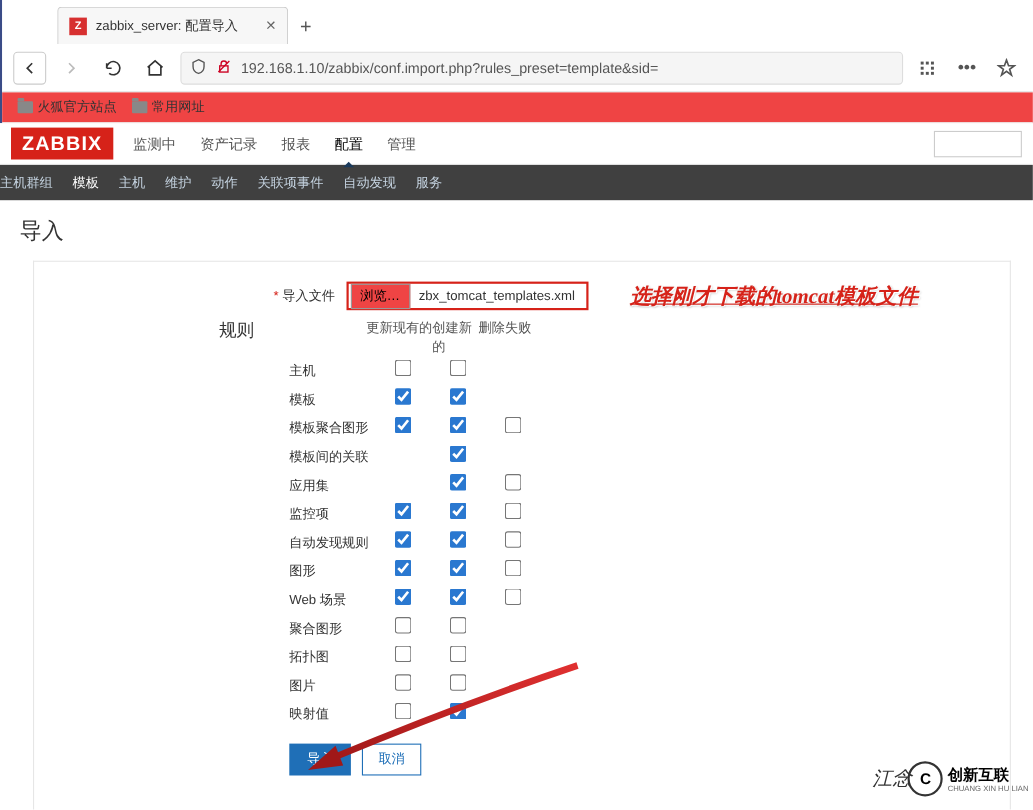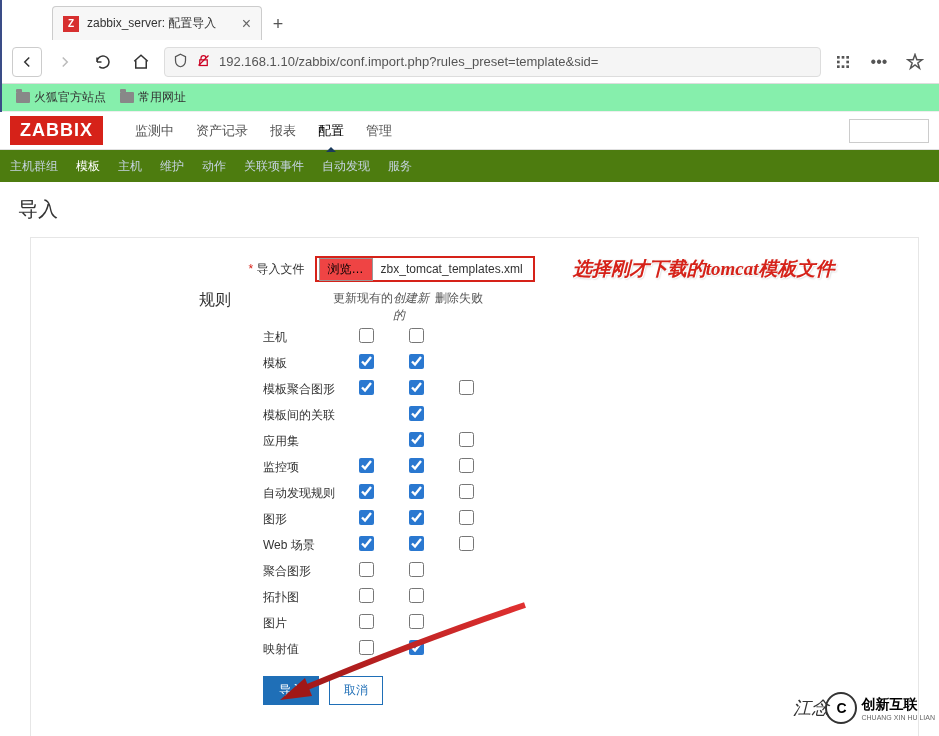--- a/index.html
+++ b/index.html
@@ -12,51 +12,51 @@
 .tab-close { margin-left: auto; color: #666; font-size: 16px; }
 .new-tab { width: 32px; height: 32px; display: flex; align-items: center; justify-content: center; color: #555; font-size: 18px; }
 
 .toolbar { height: 44px; background: #fff; border-bottom: 1px solid #ddd; display: flex; align-items: center; padding: 0 10px; gap: 8px; }
 .nav-btn { width: 30px; height: 30px; display: flex; align-items: center; justify-content: center; color: #333; border-radius: 4px; }
 .nav-btn.disabled { color: #bbb; }
 .urlbar { flex: 1; height: 30px; background: #f5f5f5; border: 1px solid #ddd; border-radius: 4px; display: flex; align-items: center; padding: 0 8px; gap: 8px; font-size: 13px; color: #555; }
 .urlbar .url-text { flex: 1; white-space: nowrap; overflow: hidden; }
 .icon-btn { width: 28px; height: 28px; display: flex; align-items: center; justify-content: center; color: #555; }
 
-.bookmark-bar { height: 28px; background: #86efac; border-bottom: 1px solid #eee; display: flex; align-items: center; padding: 0 14px; gap: 14px; font-size: 12px; color: #333; }
+.bookmark-bar { height: 28px; background: #ef4444; border-bottom: 1px solid #eee; display: flex; align-items: center; padding: 0 14px; gap: 14px; font-size: 12px; color: #333; }
 .bm-item { display: flex; align-items: center; gap: 4px; }
 .folder-icon { width: 14px; height: 11px; background: #888; border-radius: 1px; position: relative; }
 .folder-icon::before { content: ""; position: absolute; top: -3px; left: 0; width: 6px; height: 3px; background: #888; border-radius: 1px 1px 0 0; }
 
-.zabbix-header { height: 38px; background: #fff; border-bottom: 1px solid #e0e0e0; display: flex; align-items: center; padding: 0 10px; gap: 32px; }
+.zabbix-header { height: 38px; background: #fff; border-bottom: 1px solid #e0e0e0; display: flex; align-items: center; padding: 0 10px; gap: 18px; }
 .zabbix-logo { background: #d62219; color: #fff; font-weight: bold; font-size: 18px; padding: 4px 10px; letter-spacing: 1px; }
 .main-nav { display: flex; gap: 22px; font-size: 13px; color: #555; }
 .main-nav span { cursor: pointer; }
 .main-nav .active { color: #000; position: relative; }
 .main-nav .active::after { content: ""; position: absolute; bottom: -12px; left: 50%; transform: translateX(-50%); border: 5px solid transparent; border-bottom-color: #1a3a5c; }
 .search-box { margin-left: auto; width: 80px; height: 24px; border: 1px solid #ccc; }
 
-.sub-nav { height: 32px; background: #4d7c0f; display: flex; align-items: center; padding: 0 10px; gap: 18px; font-size: 12px; color: #c5d3e0; }
+.sub-nav { height: 32px; background: #404040; display: flex; align-items: center; padding: 0 0; gap: 18px; font-size: 12px; color: #c5d3e0; }
 .sub-nav span { cursor: pointer; }
 .sub-nav .sub-active { color: #fff; }
 
 .page-title { font-size: 20px; color: #333; padding: 14px 18px; font-weight: normal; }
 
 .content-area { padding: 0 20px 0 30px; }
 .form-panel { background: #fff; border: 1px solid #e6e6e6; border-bottom: none; padding: 18px 10px 30px 10px; height: 510px; }
 
 .form-row { display: flex; align-items: center; margin-bottom: 6px; min-height: 26px; justify-content: center; }
 .row-label { width: 200px; text-align: right; padding-right: 10px; font-size: 12px; color: #333; }
 .row-label.req::before { content: "* "; color: #d62219; }
 .row-ctrl { display: flex; align-items: center; gap: 6px; }
 
 .file-box { border: 2px solid #d62219; display: flex; align-items: center; height: 26px; padding: 2px; }
 .browse-btn { border: 1px solid #999; background: #ef4444; font-size: 12px; padding: 2px 8px; }
 .file-name { font-size: 12px; padding: 0 8px; color: #333; }
-.annotation { font-family: "KaiTi", "STKaiti", cursive; font-style: italic; font-size: 19px; color: #d62219; text-shadow: 1px 1px 0 #fff, 1px 1px 2px rgba(0,0,0,0.3); margin-left: 32px; font-weight: bold; }
+.annotation { font-family: "KaiTi", "STKaiti", cursive; font-style: italic; font-size: 19px; color: #d62219; text-shadow: 1px 1px 0 #fff, 1px 1px 2px rgba(0,0,0,0.3); margin-left: 32px; font-weight: bold; text-decoration: underline; }
 
 .rules-section-label { width: 200px; text-align: right; padding-right: 10px; font-size: 16px; color: #333; }
 
 .rule-row { display: flex; align-items: center; height: 26px; }
 .cb-col { width: 50px; text-align: center; }
 .cb-col input { width: 15px; height: 15px; accent-color: #2a78d0; }
 
 .btn-row { margin-left: 222px; margin-top: 14px; display: flex; gap: 10px; }
 .btn-primary { background: #1f6fb7; color: #fff; border: none; font-size: 12px; padding: 6px 16px; cursor: pointer; }
 .btn-secondary { background: #fff; color: #1f6fb7; border: 1px solid #1f6fb7; font-size: 12px; padding: 5px 14px; cursor: pointer; }
@@ -188,21 +188,21 @@
           <span class="file-name">zbx_tomcat_templates.xml</span>
         </div>
         <span class="annotation">选择刚才下载的tomcat模板文件</span>
       </div>
     </div>
 
     <div style="display:flex;margin-top:8px;">
       <div class="rules-section-label">规则</div>
       <div style="font-size:12px;color:#555;display:flex;padding-left:92px;">
         <span style="width:60px;">更新现有的</span>
-        <span style="width:42px;font-style:italic;">创建新的</span>
+        <span style="width:42px;">创建新的</span>
         <span style="width:50px;">删除失败</span>
       </div>
     </div>
 
     <div id="rules-body">
         <div class="rule-row">
           <div style="width: 300px; padding-left: 222px; font-size: 12px; color: rgb(51, 51, 51);">主机</div>
           <div class="cb-col"><input type="checkbox" style=""></div>
           <div class="cb-col"><input type="checkbox" style=""></div>
           <div class="cb-col"></div>

